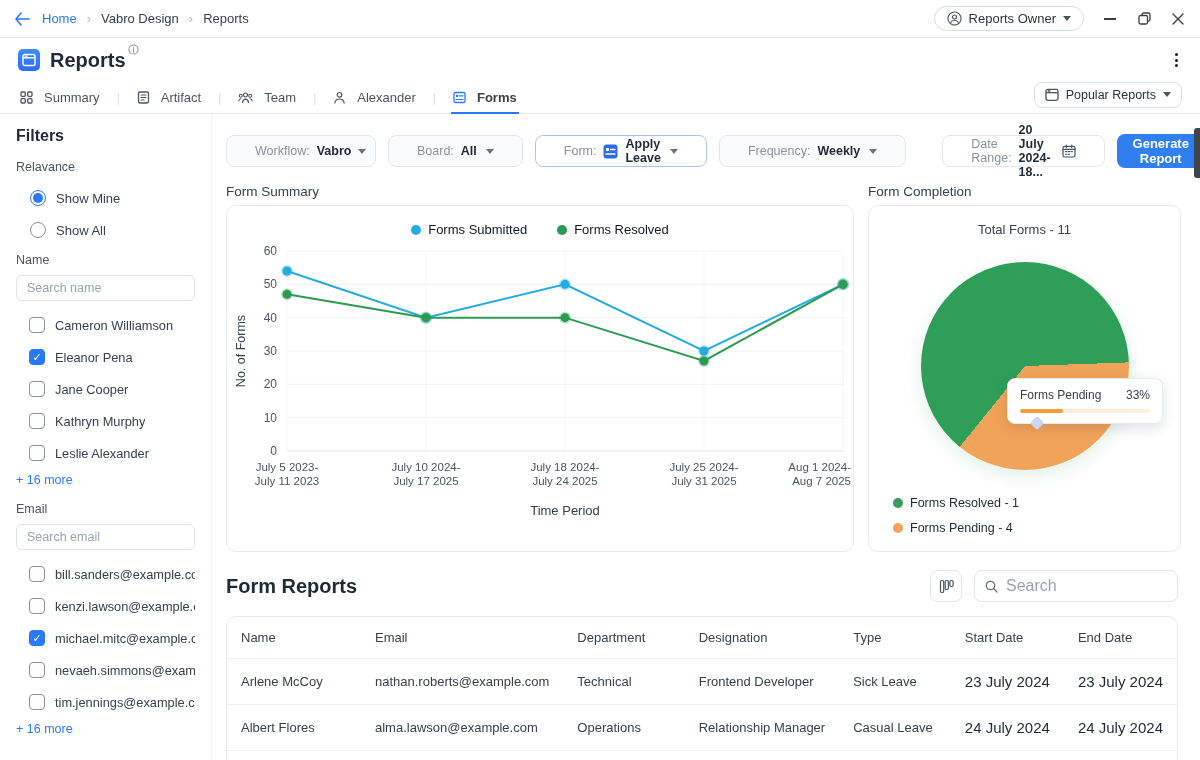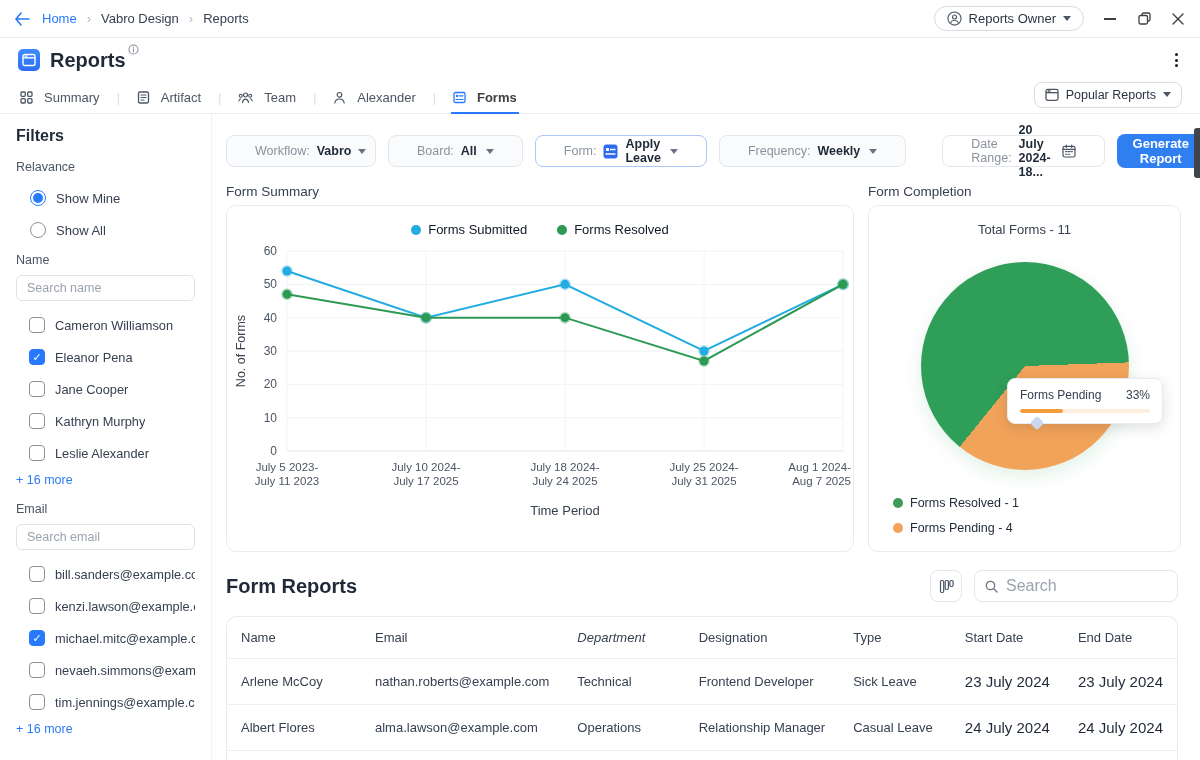--- a/index.html
+++ b/index.html
@@ -460,21 +460,21 @@
           <input placeholder="Search" style="">
         </div>
       </div>
     </div>
 
     <table class="reports">
       <thead>
           <tr id="reports-thead-row">
             <th style="width: 148px;">Name</th>
             <th style="width: 188px;">Email</th>
-            <th style="width: 136px; font-style: italic;">Department</th>
+            <th style="width: 136px;">Department</th>
             <th style="width: 148px;">Designation</th>
             <th style="width: 114px;">Type</th>
             <th style="width: 106px;">Start Date</th>
             <th>End Date</th>
           </tr>
         </thead>
       <tbody id="reports-tbody">
           <tr>
             <td>Arlene McCoy</td>
             <td>nathan.roberts@example.com</td>

